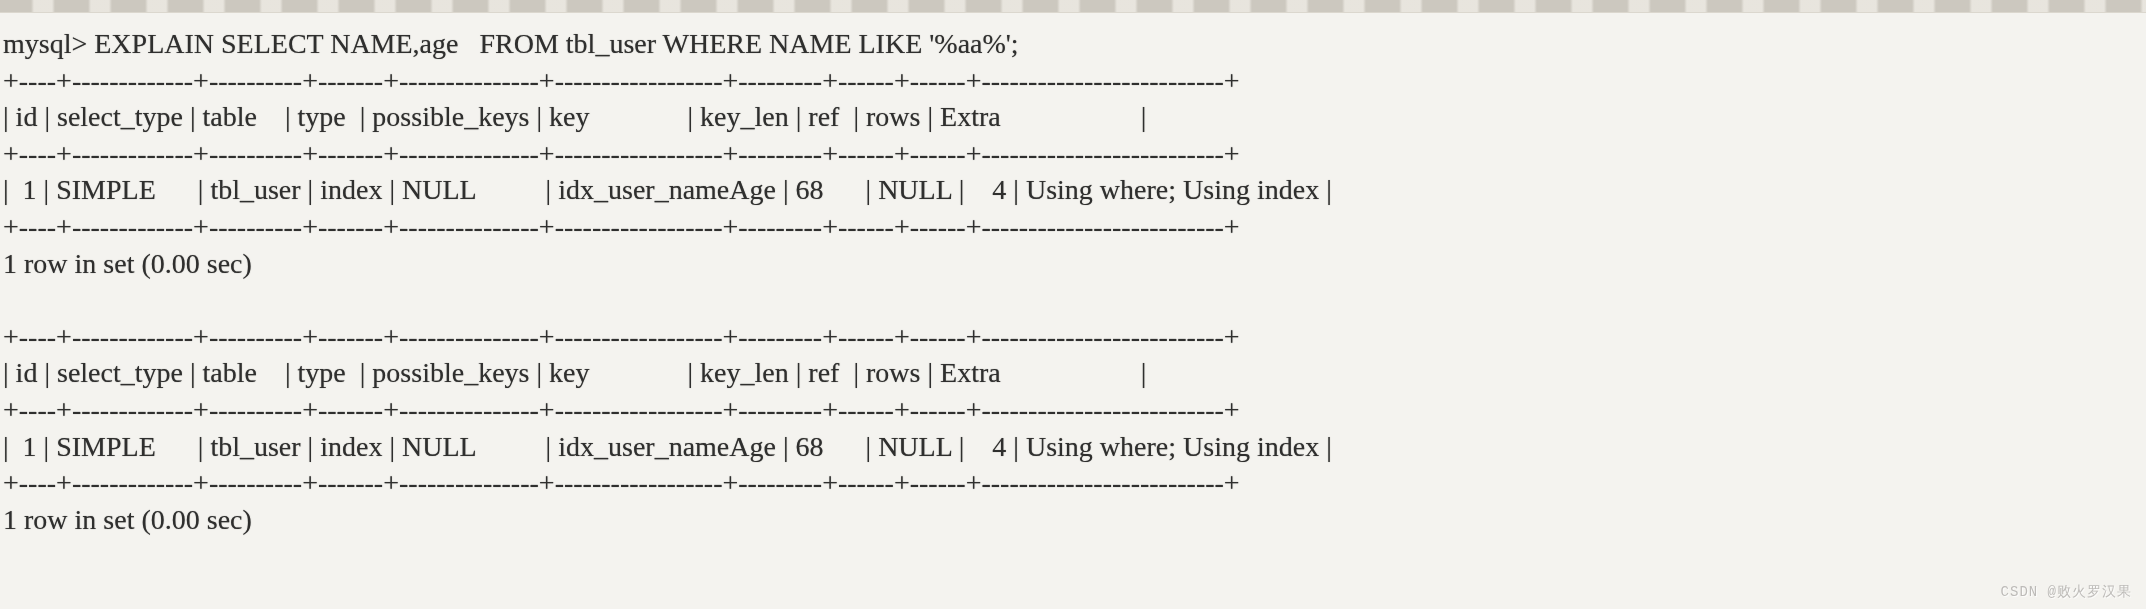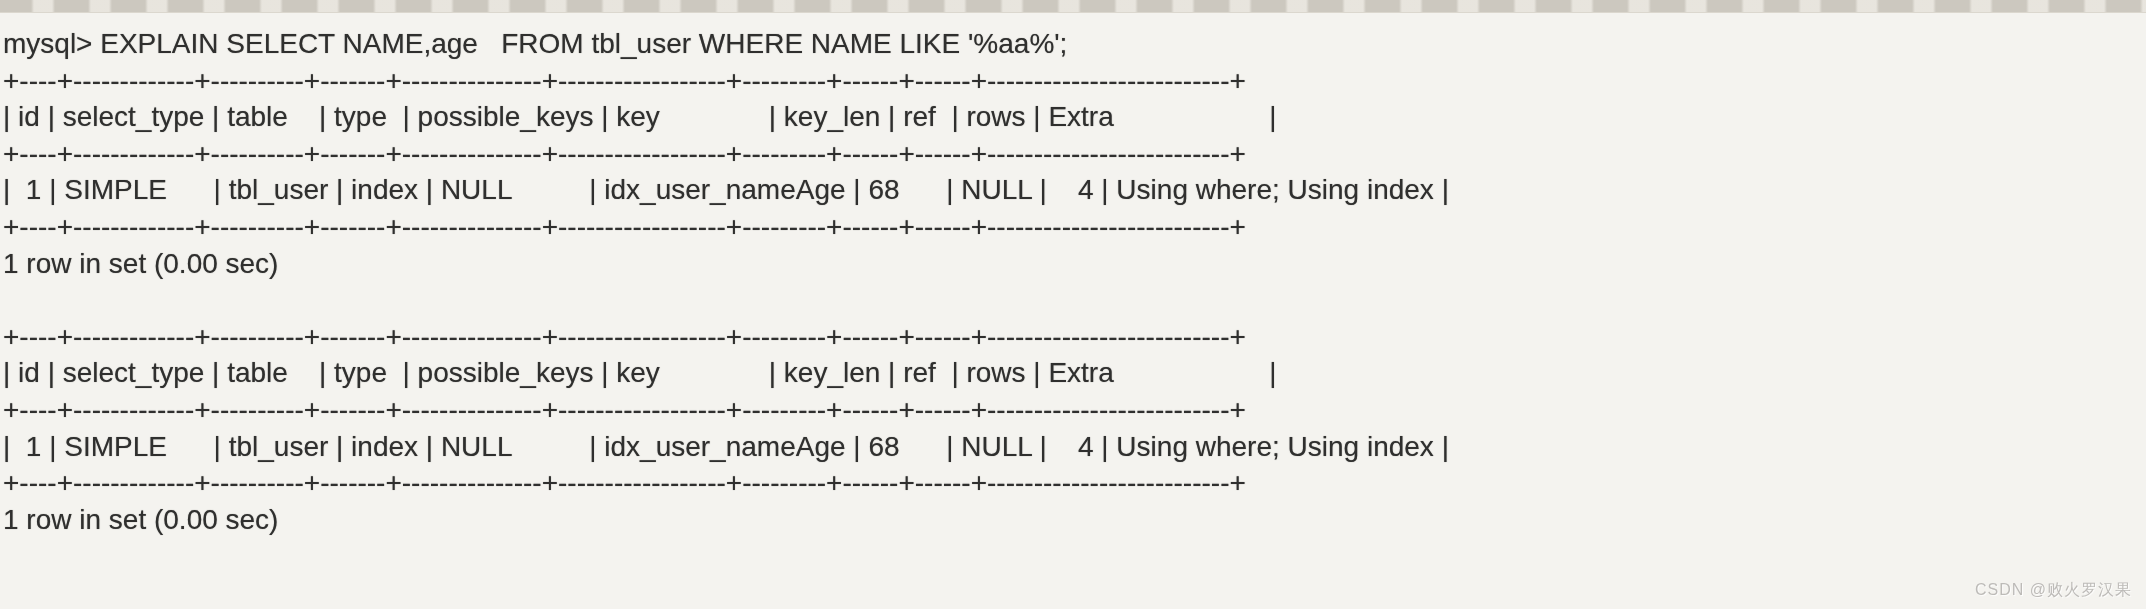--- a/index.html
+++ b/index.html
@@ -35,33 +35,33 @@
   .terminal {
     position: absolute;
     top: 12px; left: 0;
     width: 2146px;
     height: 597px;
     overflow: hidden;
   }
   pre.term-out {
     margin: 0;
     padding: 14px 0 0 3px;
-    font-family: Liberation Sans, sans-serif;
+    font-family: Liberation Serif, serif;
     font-size: 28px;
     line-height: 36.6px;
     color: #2f2f2e;
     text-shadow: 0 0 1px rgba(47,47,46,0.55);
     white-space: pre;
   }
   .watermark {
     position: absolute;
     right: 14px;
     bottom: 8px;
-    font-family: Liberation Sans, sans-serif;
-    font-size: 16px;
+    font-family: Liberation Mono, monospace;
+    font-size: 14px;
     color: #bdbbb8;
     text-shadow: 1px 1px 1px rgba(255,255,255,0.9);
     letter-spacing: 1px;
   }
 </style>
 </head>
 <body>
 
 <div class="screen">
   <div class="top-bar"></div>

